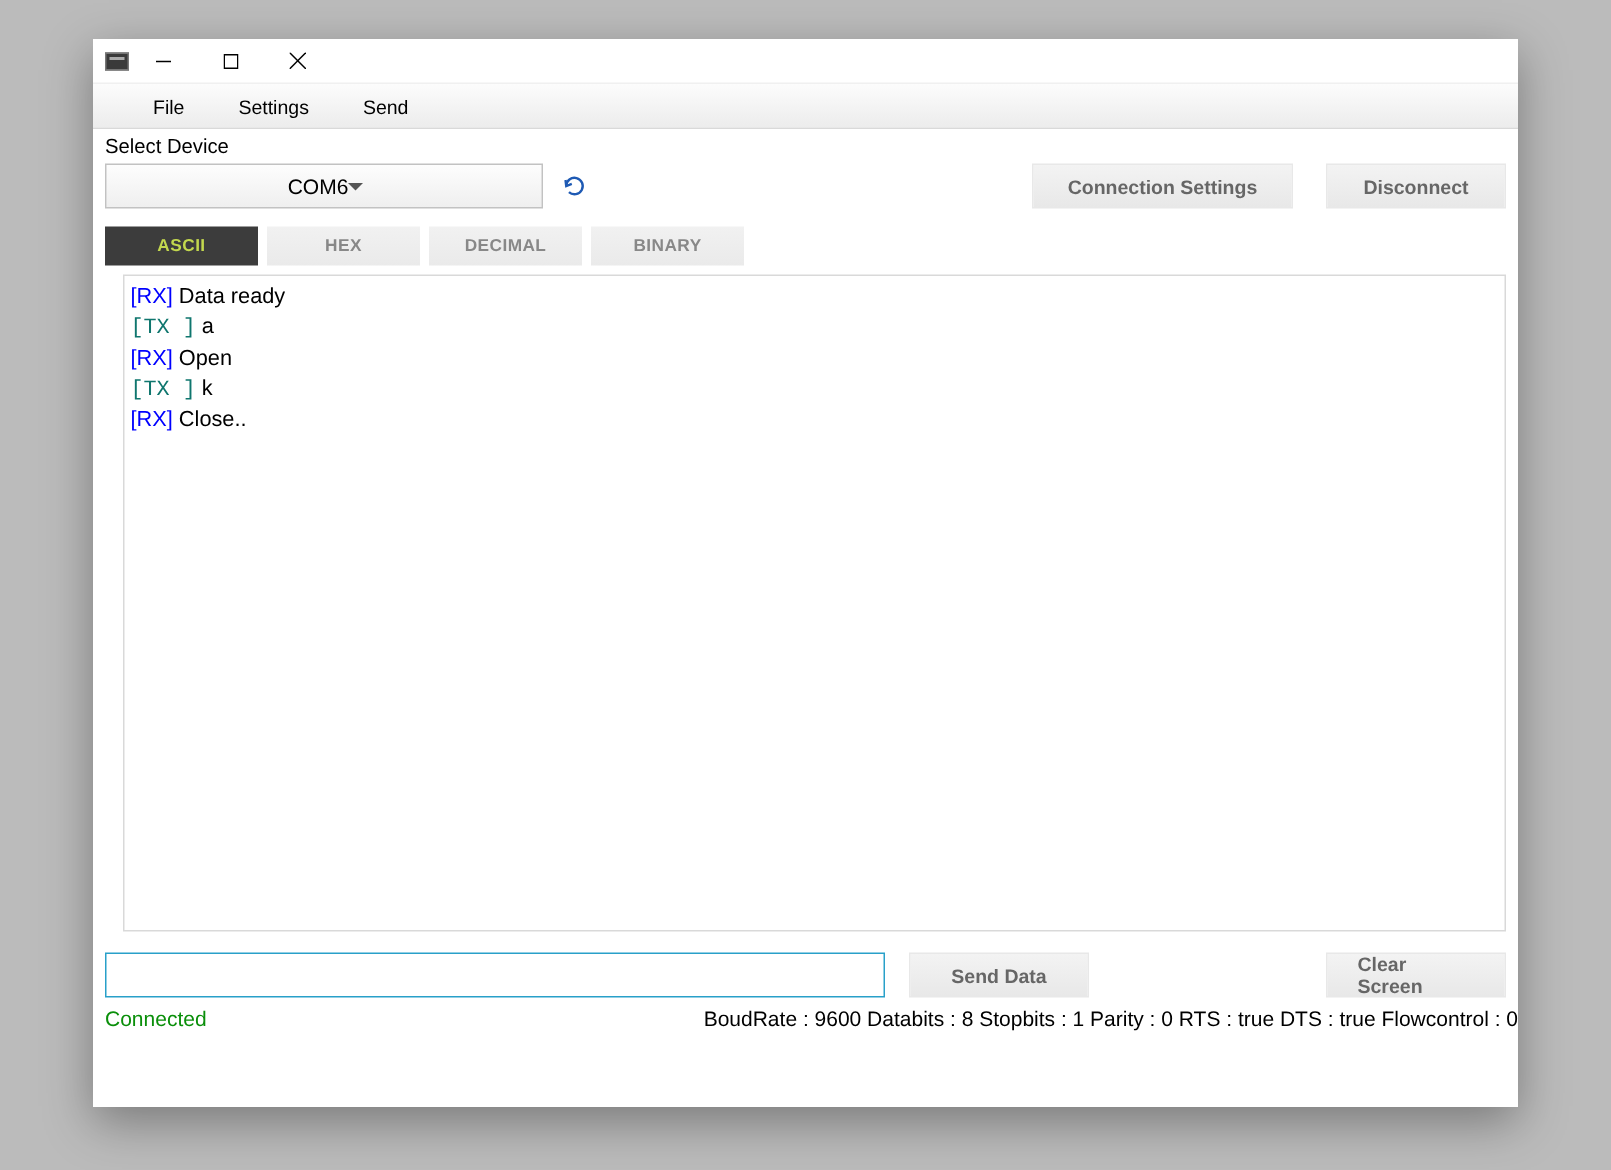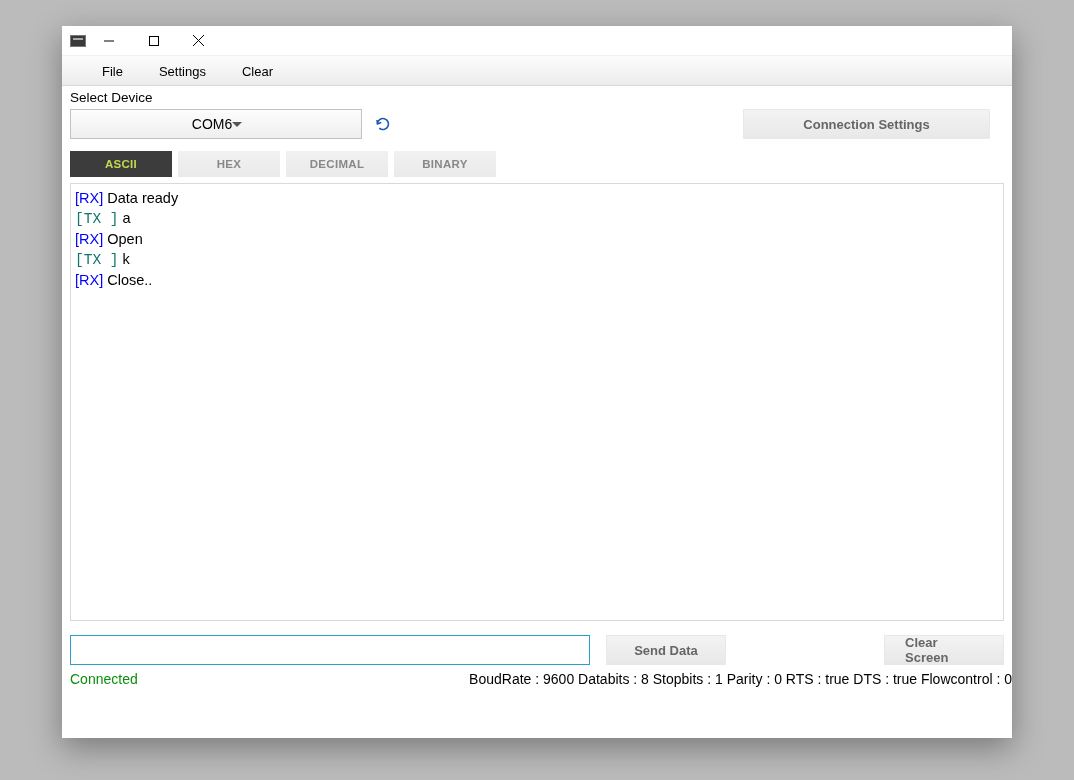--- a/index.html
+++ b/index.html
@@ -109,21 +109,21 @@
       background: linear-gradient(#f3f3f3, #e8e8e8);
       border: 1px solid #e8e8e8;
       color: #666;
       font-weight: 600;
       display: flex; align-items: center; justify-content: center;
       padding: 0 20px;
       font-size: 13px;
       cursor: default;
       min-width: 120px;
     }
-    .btn-conn { width: 247px; margin-right: 14px; }
+    .btn-conn { width: 174px; margin-right: 14px; }
     .btn-disc { width: 120px; }
     
     .tabs {
       display: flex;
       gap: 6px;
       padding: 6px 8px 0 8px;
     }
     .tab {
       width: 102px; height: 26px;
       background: linear-gradient(#f1f1f1, #eaeaea);
@@ -133,21 +133,21 @@
       letter-spacing: 0.3px;
       display: flex; align-items: center; justify-content: center;
       cursor: default;
     }
     .tab.active {
       background: #3c3c3c;
       color: #c3d84e;
     }
     
     .terminal {
-      margin: 6px 8px 0 8px;
+      margin: 6px 8px 0 20px;
       border: 1px solid #d9d9d9;
       height: 438px;
       font-size: 14.5px;
       line-height: 20px;
       padding: 4px 4px;
       color: #000;
       overflow: hidden;
     }
     .terminal .line { white-space: pre; }
     .rx { color: #0000ff; }
@@ -199,39 +199,40 @@
             <line x1="0" y1="0" x2="11" y2="11"></line>
             <line x1="11" y1="0" x2="0" y2="11"></line>
           </svg>
       </div>
     </div>
   </div>
 
   <div class="menubar">
     <div class="menu-item">File</div>
     <div class="menu-item">Settings</div>
-    <div class="menu-item">Clear</div>
+    <div class="menu-item">Send</div>
   </div>
 
   <div class="content">
     <div class="label-select">Select Device</div>
 
     <div class="device-row">
       <div class="select-device">
         <span>COM6</span>
         <span class="caret"></span>
       </div>
       <div class="refresh-btn">
         <svg width="16" height="16" viewBox="0 0 16 16">
           <path d="M2.5 8 a5.5 5.5 0 1 1 1.8 4.1"></path>
           <path d="M2 4 L2.5 8 L6.2 6.6"></path>
         </svg>
       </div>
       <div class="spacer"></div>
       <div class="gray-btn btn-conn">Connection Settings</div>
+      <div class="gray-btn btn-disc">Disconnect</div>
     </div>
 
     <div class="tabs">
       <div class="tab active">ASCII</div>
       <div class="tab">HEX</div>
       <div class="tab">DECIMAL</div>
       <div class="tab">BINARY</div>
     </div>
 
     <div class="terminal" id="terminal">

